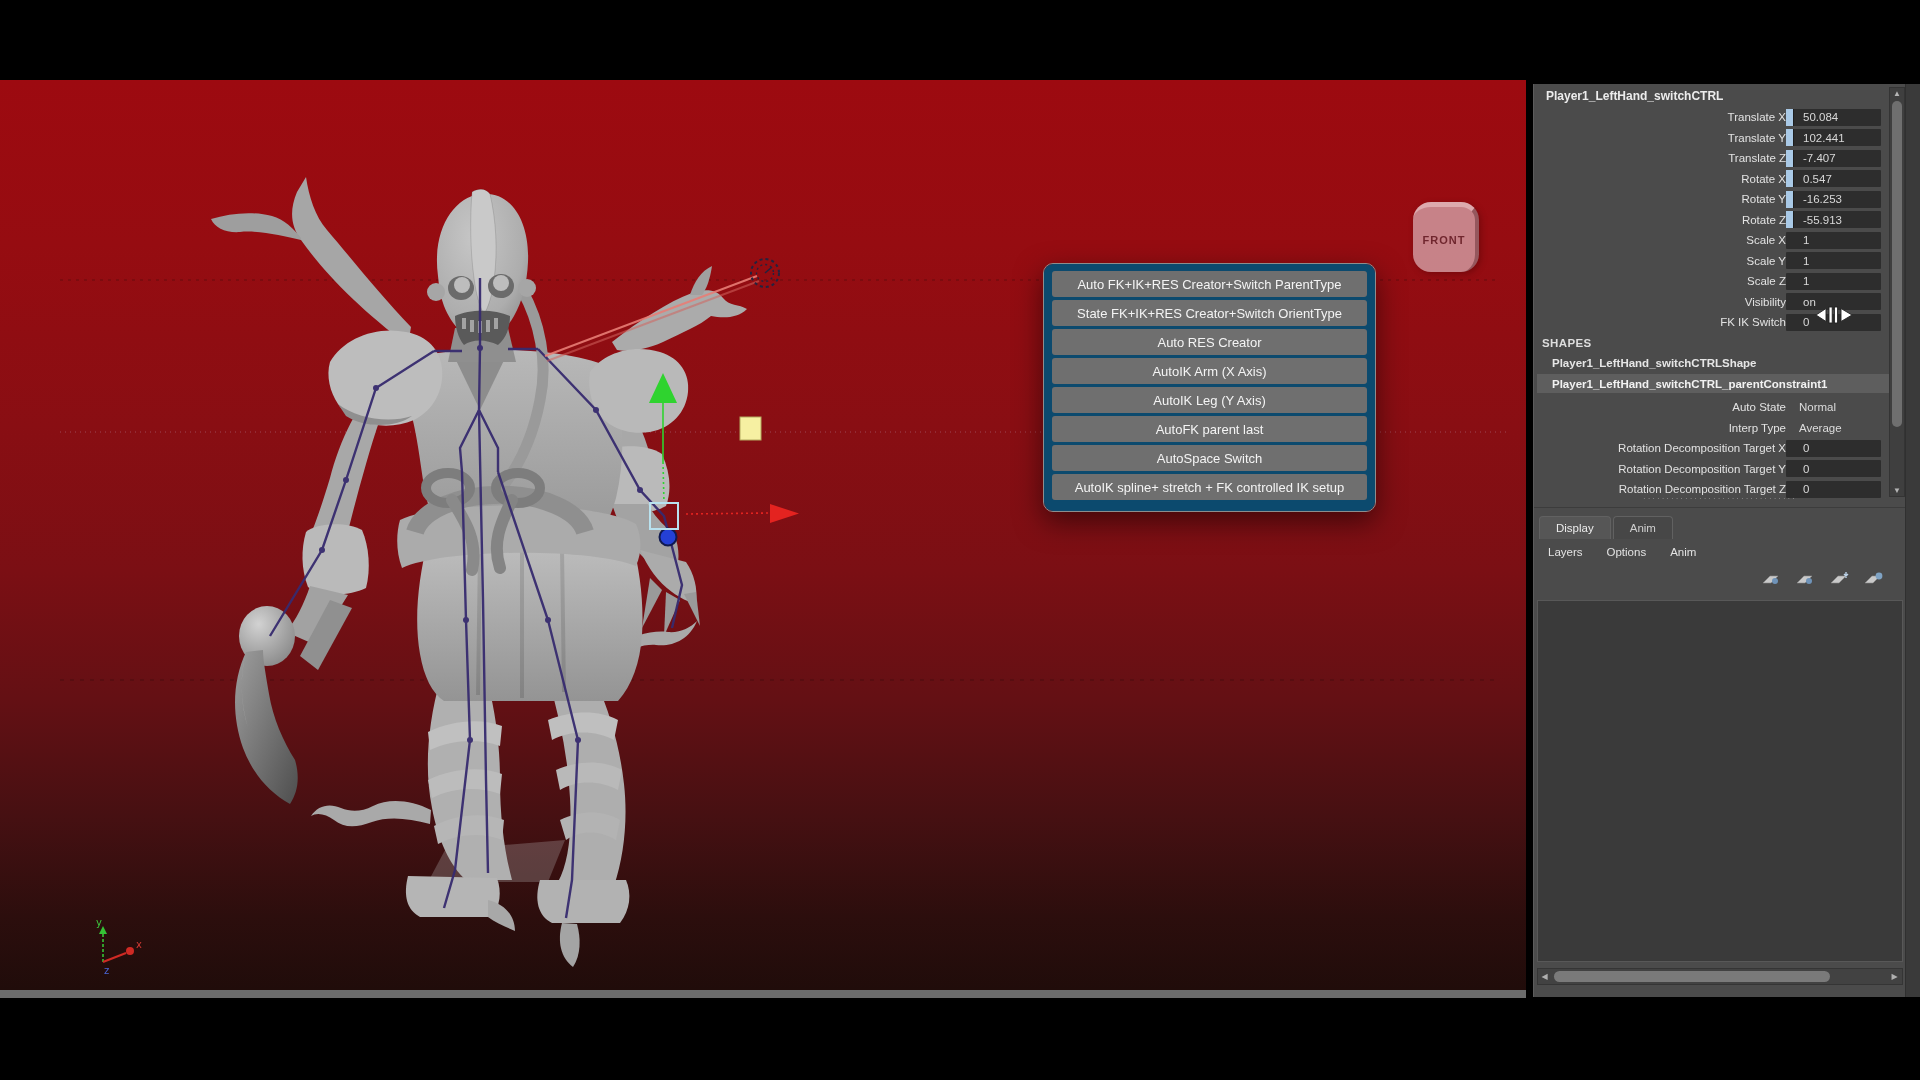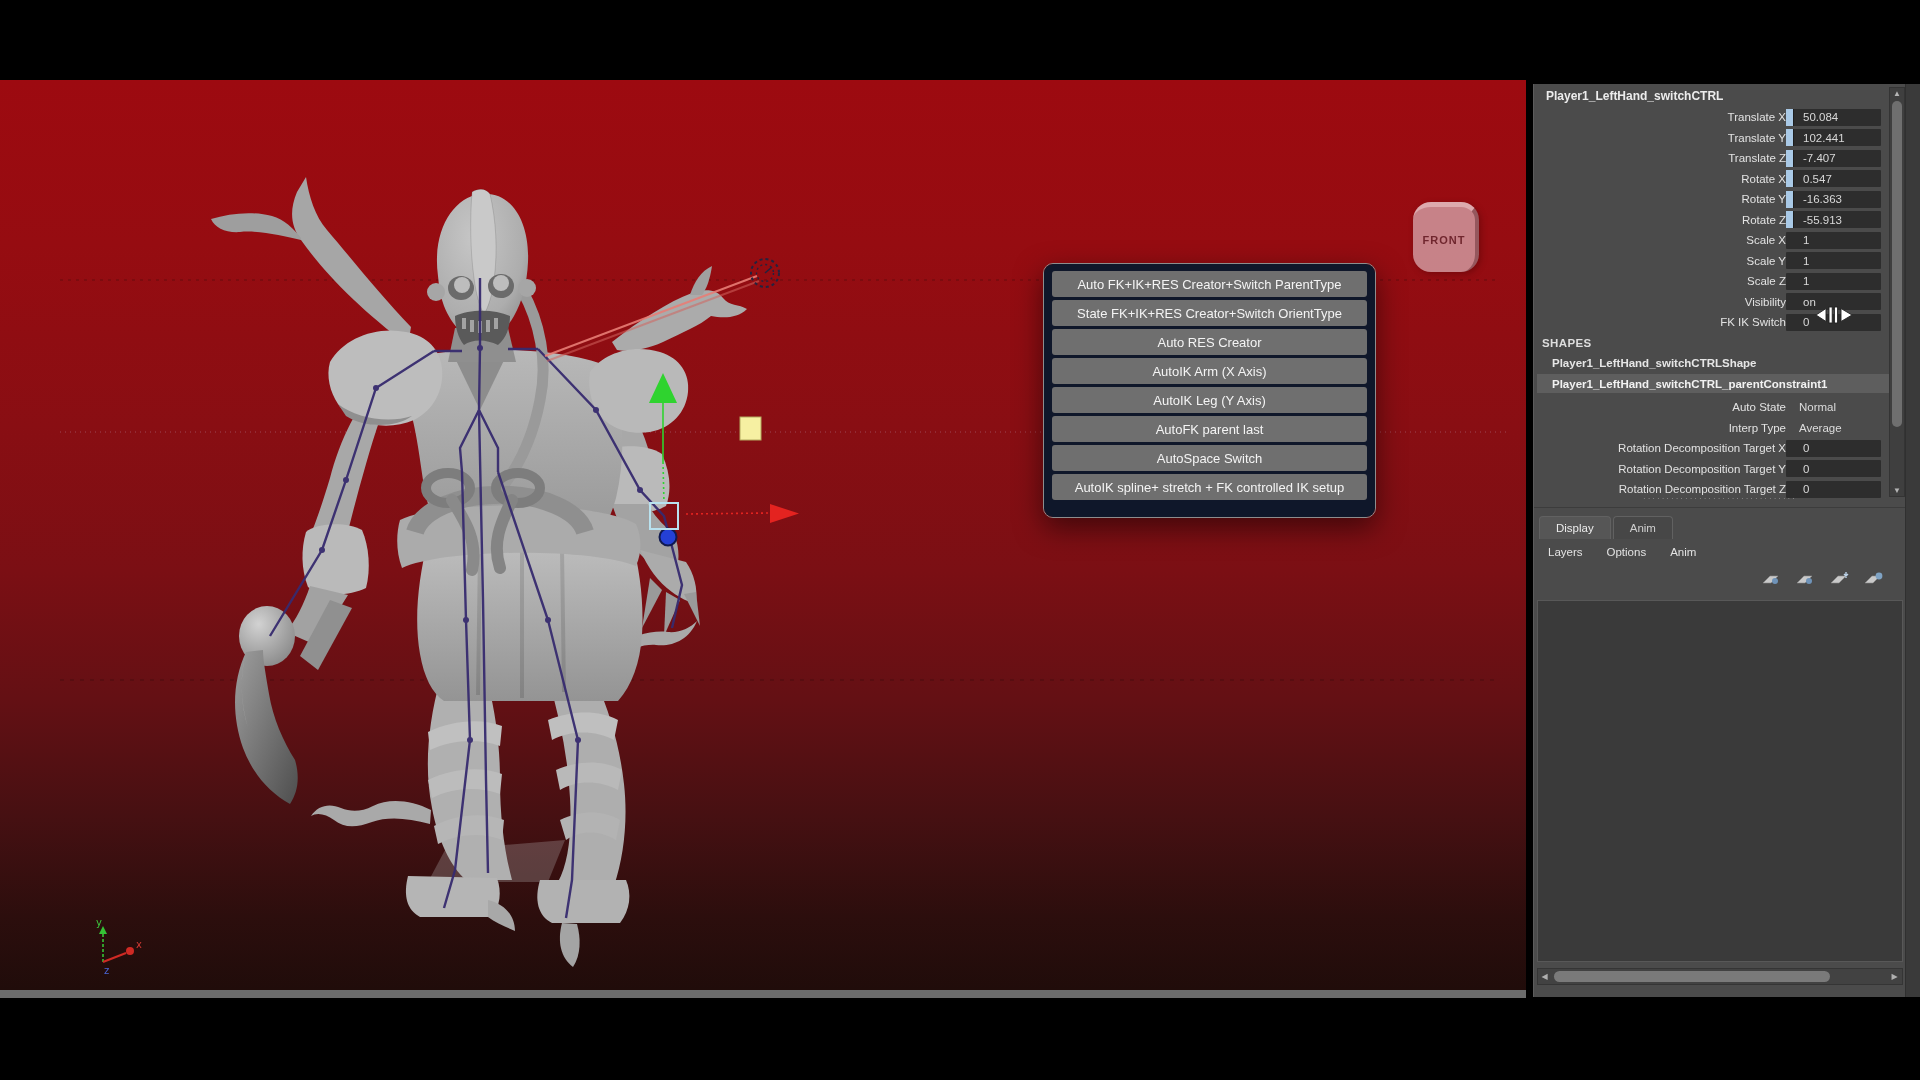--- a/index.html
+++ b/index.html
@@ -23,21 +23,21 @@
   #dialog { position:absolute; left:1043px; top:263px; width:333px; border-radius:10px;
     box-shadow:0 10px 28px rgba(0,0,0,.5); border:1px solid #8d8d8d; overflow:hidden; }
   #dialog .titlebar { height:38px; background:#fbfbfb; display:flex; align-items:center; padding:0 12px; }
   #dialog .app-icon { width:20px; height:20px; margin-right:9px; flex:none; }
   #dialog .title { color:#6f6f6f; font-size:15px; }
   #dialog .tb-spacer { flex:1; }
   #dialog .tb-btn { width:44px; height:38px; display:flex; align-items:center; justify-content:center;
     color:#3c3c3c; font-size:14px; cursor:default; }
   #dialog .tb-btn.max { font-size:13px; }
   #dialog .tb-btn.close { font-size:15px; }
-  #dialog .body { background:#0f172a; padding:4px 0 14px; }
+  #dialog .body { background:#0c4a6e; padding:4px 0 8px; }
   .dlg-item { margin:3px 8px; height:26px; background:#6f6f6f; border-radius:3px;
     color:#f4f4f4; font-size:13px; font-weight:500; display:flex; align-items:center;
     justify-content:center; white-space:nowrap; }
 
   
   #panel { position:absolute; left:1533px; top:84px; width:387px; height:913px; background:#4b4b4b;
     border-left:1px solid #5c5c5c; color:#dddddd; font-size:11.5px; }
   #panel-right-strip { position:absolute; right:0; top:0; width:15px; height:100%; background:#3a3a3a;
     border-left:1px solid #303030; }
   #node-name { position:absolute; left:12px; top:5px; font-weight:bold; font-size:12px; color:#ececec; }
@@ -342,21 +342,21 @@
           <span class="ch-label">Rotate X</span>
           <span class="ch-field">
             <i class="chip"></i>
             <b style="font-weight: normal;">0.547</b>
           </span>
         </div>
         <div class="ch-row">
           <span class="ch-label">Rotate Y</span>
           <span class="ch-field">
             <i class="chip"></i>
-            <b style="font-weight: normal;">-16.363</b>
+            <b style="font-weight: normal;">-16.253</b>
           </span>
         </div>
         <div class="ch-row">
           <span class="ch-label">Rotate Z</span>
           <span class="ch-field">
             <i class="chip"></i>
             <b style="font-weight: normal;">-55.913</b>
           </span>
         </div>
         <div class="ch-row">

